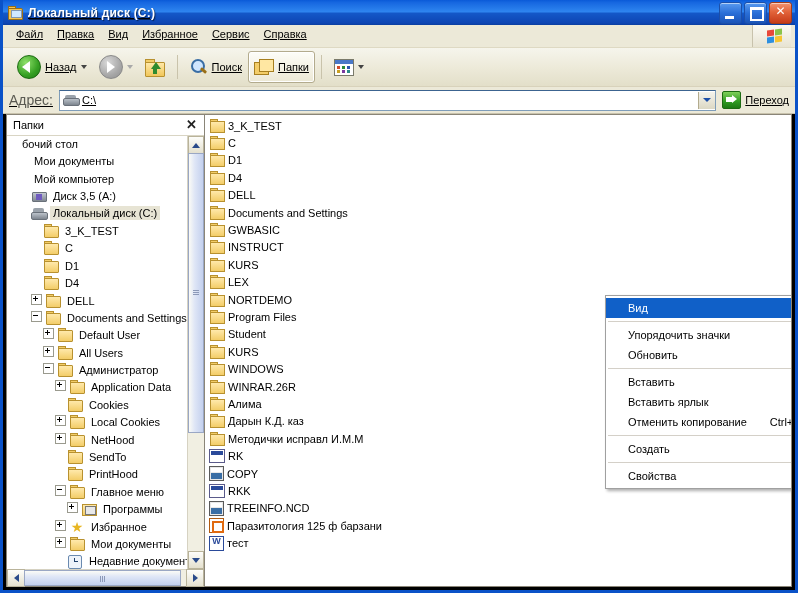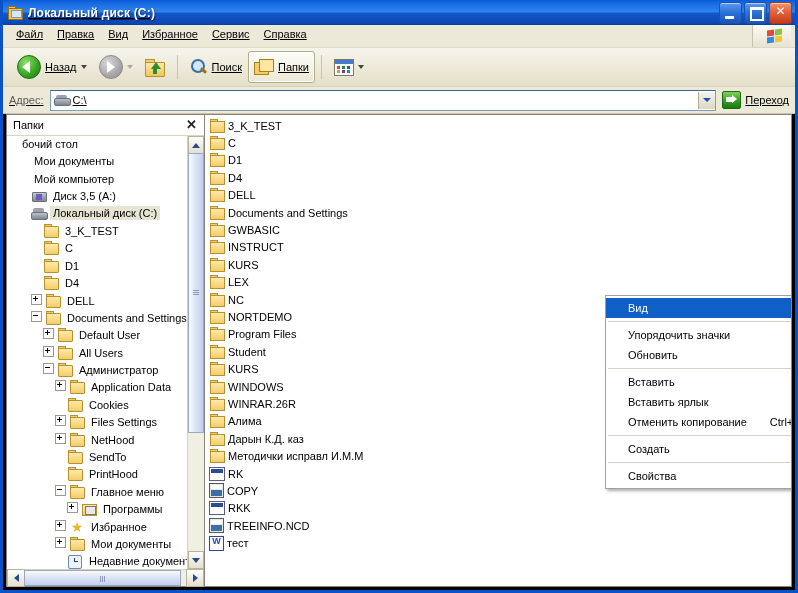--- a/index.html
+++ b/index.html
@@ -80,21 +80,21 @@
   .viewsicon i:nth-child(1){left:2px;}
   .viewsicon i:nth-child(2){left:7px;background:#2a8a3a;}
   .viewsicon i:nth-child(3){left:12px;background:#2a55b0;}
   .viewsicon i:nth-child(4){left:2px;top:10px;background:#c8a022;}
   .viewsicon i:nth-child(5){left:7px;top:10px;background:#7a3aa0;}
   .viewsicon i:nth-child(6){left:12px;top:10px;background:#2a8a8a;}
 
   
   .addrbar{height:26px;background:#ece9d8;display:flex;align-items:center;
     padding-left:6px;border-bottom:1px solid #c8c2ac;}
-  .addrlabel{color:#5a5a52;font-size:11px;margin-right:6px;}
+  .addrlabel{color:#5a5a52;font-size:14px;margin-right:6px;}
   .addrbox{flex:1;height:19px;background:#fff;border:1px solid #7f9db9;border-top-color:#3c6490;
     display:flex;align-items:center;position:relative;margin-right:4px;}
   .diskicon{width:15px;height:11px;margin:0 4px 0 3px;position:relative;flex:none;}
   .diskicon .db{position:absolute;left:0;bottom:0;width:15px;height:6px;background:linear-gradient(180deg,#b9c0c8,#7d858f);border-radius:2px;border:1px solid #6a717a;}
   .diskicon .dt{position:absolute;left:2px;top:0;width:11px;height:5px;background:#9aa2ab;border-radius:2px 2px 0 0;}
   .addrval{font-size:11px;color:#000;}
   .addrdrop{width:16px;height:17px;background:linear-gradient(180deg,#f4f3ec,#dcd8c4);
     border-left:1px solid #b3ab8d;display:flex;align-items:center;justify-content:center;margin-left:auto;}
   .chev{width:0;height:0;border-left:4px solid transparent;border-right:4px solid transparent;border-top:4px solid #1c4fa8;}
   .gobtn{display:flex;align-items:center;padding:0 6px 0 2px;height:22px;}
@@ -428,21 +428,21 @@
               </span>
               <span class="lab">Cookies</span>
             </div>
             <div class="trow">
               <span style="width:54px;flex:none"></span>
               <span class="exp plus"></span>
               <span class="ico folder">
                 <span class="tb"></span>
                 <span class="bk"></span>
               </span>
-              <span class="lab">Files Settings</span>
+              <span class="lab">Local Cookies</span>
             </div>
             <div class="trow">
               <span style="width:54px;flex:none"></span>
               <span class="exp plus"></span>
               <span class="ico folder">
                 <span class="tb"></span>
                 <span class="bk"></span>
               </span>
               <span class="lab">NetHood</span>
             </div>
@@ -607,27 +607,20 @@
               <span class="tb"></span>
               <span class="bk"></span>
             </span>
             <span>LEX</span>
           </div>
           <div class="lrow">
             <span class="fico folder">
               <span class="tb"></span>
               <span class="bk"></span>
             </span>
-            <span>NC</span>
-          </div>
-          <div class="lrow">
-            <span class="fico folder">
-              <span class="tb"></span>
-              <span class="bk"></span>
-            </span>
             <span>NORTDEMO</span>
           </div>
           <div class="lrow">
             <span class="fico folder">
               <span class="tb"></span>
               <span class="bk"></span>
             </span>
             <span>Program Files</span>
           </div>
           <div class="lrow">
@@ -687,20 +680,24 @@
             <span class="fico dos"></span>
             <span>COPY</span>
           </div>
           <div class="lrow">
             <span class="fico exe"></span>
             <span>RKK</span>
           </div>
           <div class="lrow">
             <span class="fico dos"></span>
             <span>TREEINFO.NCD</span>
+          </div>
+          <div class="lrow">
+            <span class="fico ppt"></span>
+            <span>Паразитология 125 ф барзани</span>
           </div>
           <div class="lrow">
             <span class="fico doc"></span>
             <span>тест</span>
           </div>
         </div>
 
       <div class="ctxmenu ctx-main" id="ctx-main">
           <div class="mi hl">
             <span>Вид</span>

